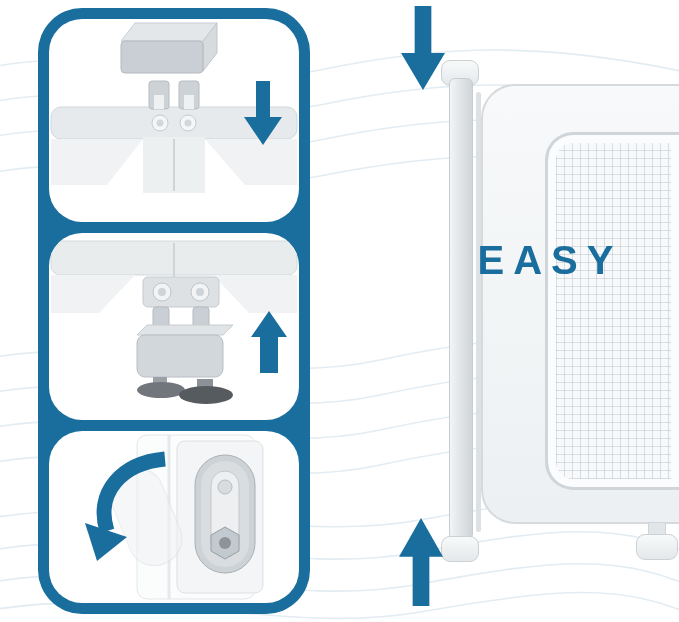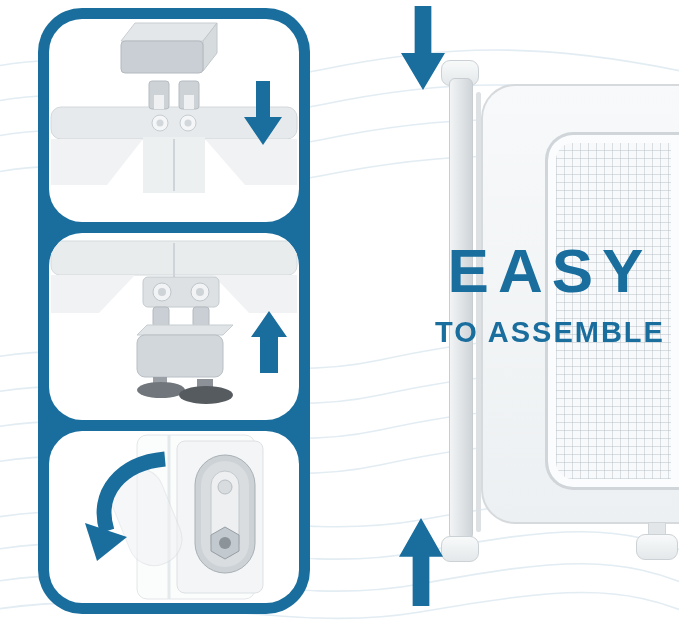--- a/index.html
+++ b/index.html
@@ -47,21 +47,21 @@
               box-shadow:inset 0 0 0 8px #fbfcfd;}
 
   
   .arrow-down-big{position:absolute;left:401px;top:6px;width:44px;height:84px;background:var(--accent,#1a6e9e);
                   clip-path:polygon(31% 0,69% 0,69% 56%,100% 56%,50% 100%,0 56%,31% 56%);}
   .arrow-up-big{position:absolute;left:399px;top:518px;width:44px;height:88px;background:var(--accent,#1a6e9e);
                   clip-path:polygon(50% 0,100% 44%,69% 44%,69% 100%,31% 100%,31% 44%,0 44%);}
 
   
   .headline{position:absolute;left:430px;top:240px;width:240px;text-align:center;color:var(--accent,#1a6e9e);z-index:5;}
-  .headline-title{font-size:62px;font-weight:bold;letter-spacing:9px;line-height:1;}
+  .headline-title{font-size:40px;font-weight:bold;letter-spacing:9px;line-height:1;}
   .headline-subtitle{font-size:29px;font-weight:bold;letter-spacing:2px;margin-top:14px;}
 </style>
 </head>
 <body>
 
 <div class="canvas">
 
   <svg class="waves" viewBox="0 0 679 622" aria-hidden="true">
     <path class="wave" d="M-20,70 C90,40 200,95 320,70 S540,40 700,75"></path>
     <path class="wave" d="M-20,105 C90,75 200,130 320,105 S540,75 700,110"></path>
@@ -171,16 +171,15 @@
     <div class="post-foot"></div>
     <div class="frame-foot-stem"></div>
     <div class="frame-foot"></div>
   </div>
 
   <div class="arrow-down-big"></div>
   <div class="arrow-up-big"></div>
 
   <div class="headline">
     <div class="headline-title">EASY</div>
-    <div class="headline-subtitle">TO ASSEMBLE</div>
   </div>
 
 </div>
 
 </body></html>

